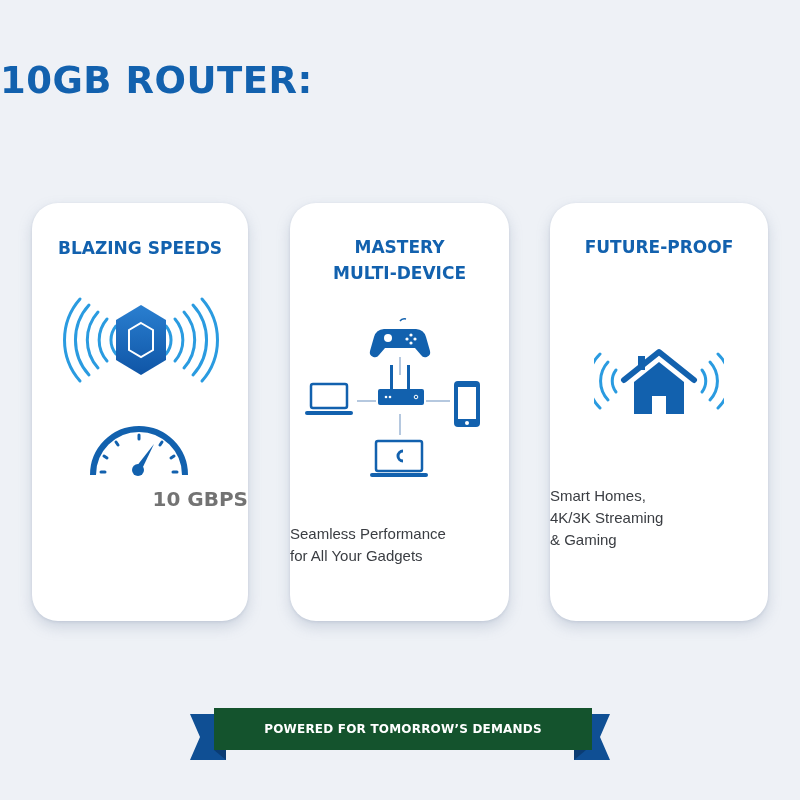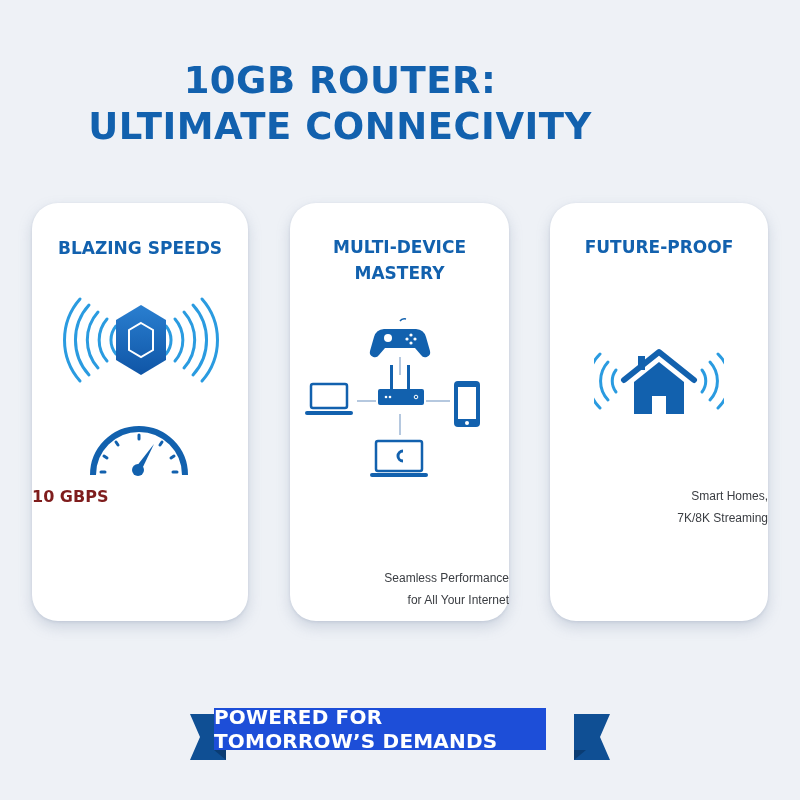--- a/index.html
+++ b/index.html
@@ -2,21 +2,21 @@
 <html><head>
 <meta charset="utf-8">
 <style>
   html, body { margin:0; padding:0; }
   body {
     width:800px; height:800px; overflow:hidden; position:relative;
     background:#eef1f6;
     font-family:"DejaVu Sans", sans-serif;
   }
   .title {
-    position:absolute; top:58px; left:0; width:680px; text-align:center;
+    position:absolute; top:58px; left:0; width:680px; 
     color:#1261ae; font-weight:bold; font-size:37px; line-height:46px;
     letter-spacing:0.5px;
   }
   .title div { display:block; }
   .card {
     position:absolute; top:203px; height:418px; background:#ffffff;
     border-radius:26px;
     box-shadow:0 6px 14px rgba(120,135,165,0.28), 0 1px 3px rgba(120,135,165,0.2);
   }
   .c1 { left:32px; width:216px; }
@@ -25,44 +25,43 @@
   .card-title {
     position:absolute; left:0; width:100%; text-align:center;
     color:#1261ae; font-weight:bold; font-size:17px; line-height:26px;
   }
   .c1 .card-title { top:32px; }
   .c2 .card-title { top:31px; }
   .c3 .card-title { top:31px; }
   .card-title span { display:block; }
   .icon { position:absolute; }
   .speed-value {
-    position:absolute; top:284px; left:0; width:100%; text-align:left;
-    color:#7f1d1d; font-weight:bold; font-size:16px;
+    position:absolute; top:284px; left:0; width:100%; text-align:right;
+    color:#737373; font-weight:bold; font-size:20px;
   }
   .desc {
-    position:absolute; left:0; width:100%; text-align:right;
-    color:#3a3d42; font-family:"Liberation Sans", sans-serif; font-size:12px; line-height:22px;
+    position:absolute; left:0; width:100%; text-align:left;
+    color:#3a3d42; font-family:"Liberation Sans", sans-serif; font-size:15px; line-height:22px;
   }
   .desc span { display:block; }
   .c1 .desc { top:309px; }
-  .c2 .desc { top:320px;margin-top:44px; }
+  .c2 .desc { top:320px; }
   .c3 .desc { top:282px; }
   .ribbon { position:absolute; left:190px; top:704px; width:420px; height:60px; }
   .ribbon-band {
-    position:absolute; left:24px; top:4px; width:332px; height:42px;
-    background:#1d4ed8; display:flex; align-items:center; justify-content:center;
-    color:#ffffff; font-weight:bold; font-size:20px; letter-spacing:0.2px;
+    position:absolute; left:24px; top:4px; width:378px; height:42px;
+    background:#14532d; display:flex; align-items:center; justify-content:center;
+    color:#ffffff; font-weight:bold; font-size:12px; letter-spacing:0.2px;
   }
 </style>
 </head>
 <body>
 
 <div class="title">
   <div>10GB ROUTER:</div>
-  <div>ULTIMATE CONNECIVITY</div>
 </div>
 
 <div class="card c1">
   <div class="card-title">
     <span>BLAZING SPEEDS</span>
   </div>
   <svg class="icon" style="left:24px;top:92px" width="170" height="90" viewBox="0 0 170 90">
     <defs>
       <linearGradient id="hexg" x1="0" y1="0" x2="0" y2="1">
         <stop offset="0" stop-color="#2a7fd0"></stop>
@@ -96,22 +95,22 @@
       <line x1="84" y1="53" x2="88" y2="53"></line>
     </g>
     <polygon points="47,48 53,50 65,25" fill="#1261ae"></polygon>
     <circle cx="49" cy="51" r="6" fill="#1261ae"></circle>
   </svg>
   <div class="speed-value">10 GBPS</div>
 </div>
 
 <div class="card c2">
   <div class="card-title">
+    <span>MASTERY</span>
     <span>MULTI-DEVICE</span>
-    <span>MASTERY</span>
   </div>
   <svg class="icon" style="left:10px;top:114px" width="200" height="170" viewBox="0 0 200 170">
     <g stroke="#9db6d4" stroke-width="1.5">
       <line x1="100" y1="40" x2="100" y2="58"></line>
       <line x1="57" y1="84" x2="76" y2="84"></line>
       <line x1="126" y1="84" x2="150" y2="84"></line>
       <line x1="100" y1="97" x2="100" y2="118"></line>
     </g>
     <g>
       <path d="M100 4 q2 -3 6 -2" fill="none" stroke="#1261ae" stroke-width="1.5"></path>
@@ -140,21 +139,21 @@
       <circle cx="167" cy="106" r="2" fill="#fff"></circle>
     </g>
     <g>
       <rect x="76" y="124" width="46" height="30" rx="2" fill="none" stroke="#1261ae" stroke-width="2.5"></rect>
       <rect x="70" y="156" width="58" height="4" rx="2" fill="#1261ae"></rect>
       <path d="M103 134 a5 5 0 1 0 0 10" fill="none" stroke="#1261ae" stroke-width="3"></path>
     </g>
   </svg>
   <div class="desc">
     <span>Seamless Performance</span>
-    <span>for All Your Internet</span>
+    <span>for All Your Gadgets</span>
   </div>
 </div>
 
 <div class="card c3">
   <div class="card-title">
     <span>FUTURE-PROOF</span>
   </div>
   <svg class="icon" style="left:44px;top:145px" width="130" height="70" viewBox="0 0 130 70">
     <g fill="none" stroke="#2a9be0" stroke-width="3" stroke-linecap="round">
       <path d="M22 22 A18 18 0 0 0 22 44"></path>
@@ -163,21 +162,22 @@
       <path d="M108 22 A18 18 0 0 1 108 44"></path>
       <path d="M116 14 A28 28 0 0 1 116 52"></path>
       <path d="M124 6 A38 38 0 0 1 124 60"></path>
     </g>
     <rect x="44" y="8" width="7" height="14" fill="#1261ae"></rect>
     <path d="M30 32 L65 4 L100 32" fill="none" stroke="#1261ae" stroke-width="6" stroke-linejoin="round" stroke-linecap="round"></path>
     <path d="M40 34 L65 14 L90 34 V66 H72 V48 H58 V66 H40 Z" fill="#1261ae"></path>
   </svg>
   <div class="desc">
     <span>Smart Homes,</span>
-    <span>7K/8K Streaming</span>
+    <span>4K/3K Streaming</span>
+    <span>&amp; Gaming</span>
   </div>
 </div>
 
 <div class="ribbon">
   <svg style="position:absolute;left:0;top:0" width="40" height="60" viewBox="0 0 40 60">
     <polygon points="0,10 36,10 36,56 0,56 10,33" fill="#0f4f94"></polygon>
     <polygon points="24,46 36,56 36,46" fill="#0a3c73"></polygon>
   </svg>
   <svg style="position:absolute;right:0;top:0" width="40" height="60" viewBox="0 0 40 60">
     <polygon points="4,10 40,10 30,33 40,56 4,56" fill="#0f4f94"></polygon>

